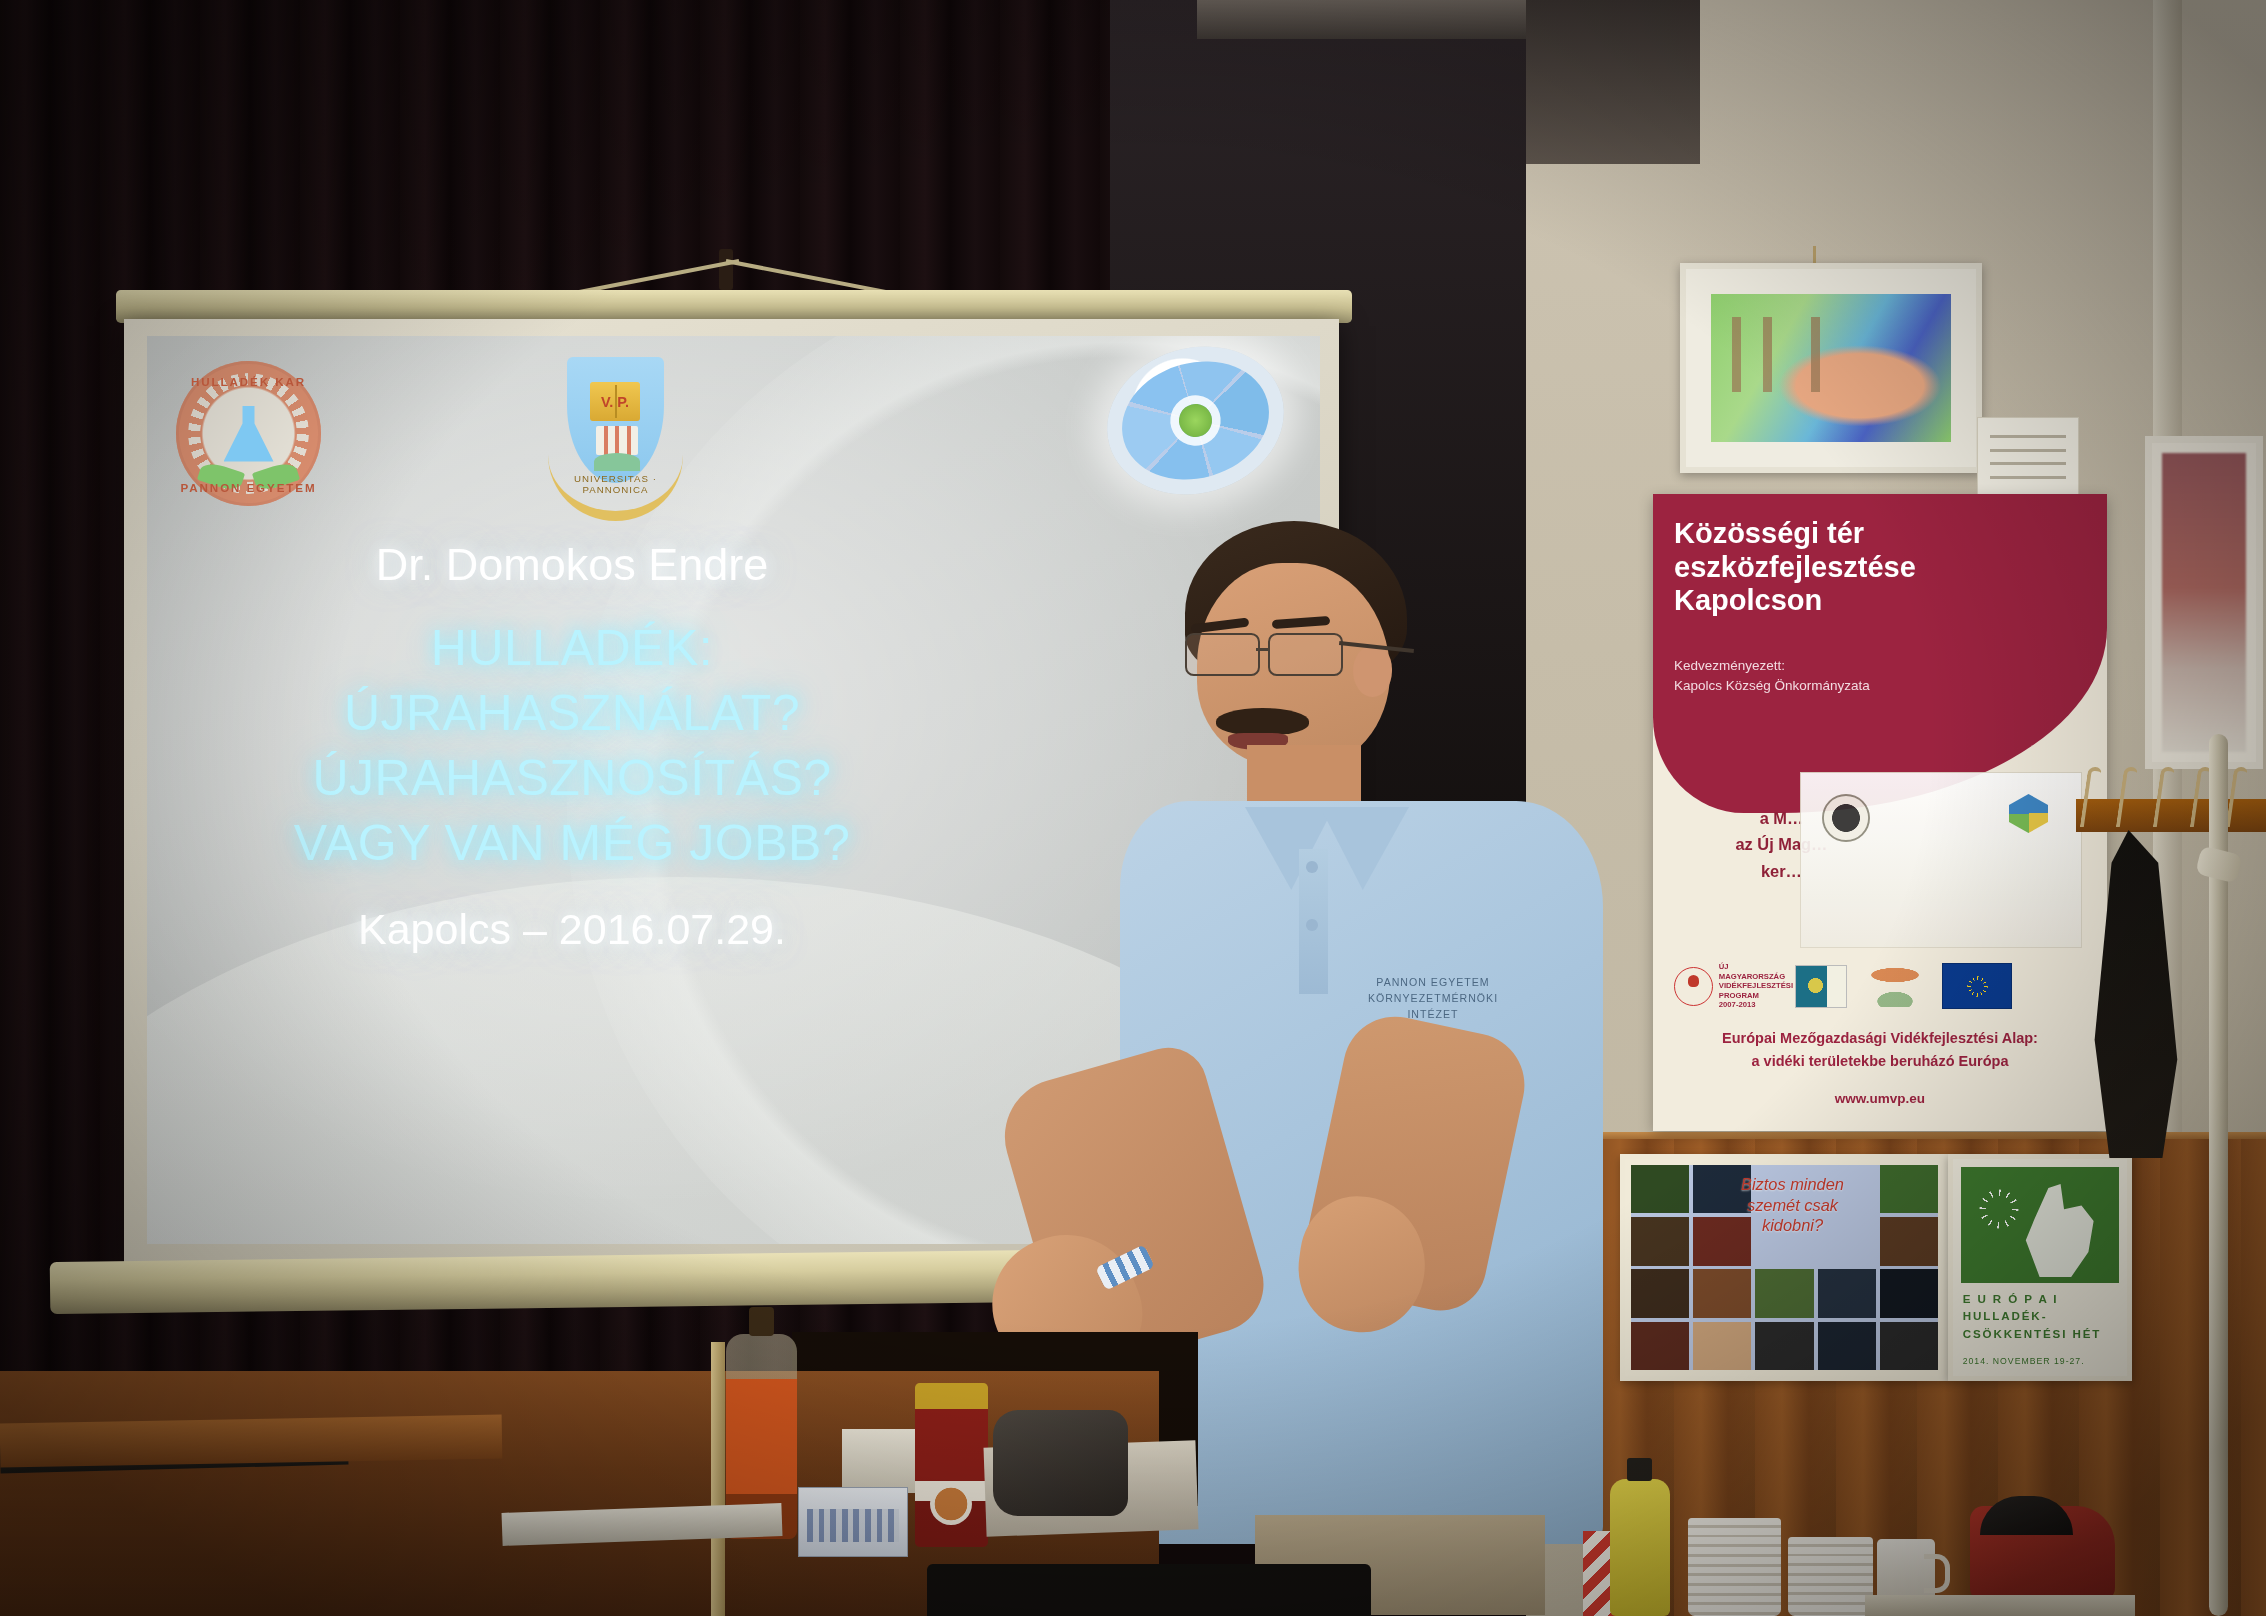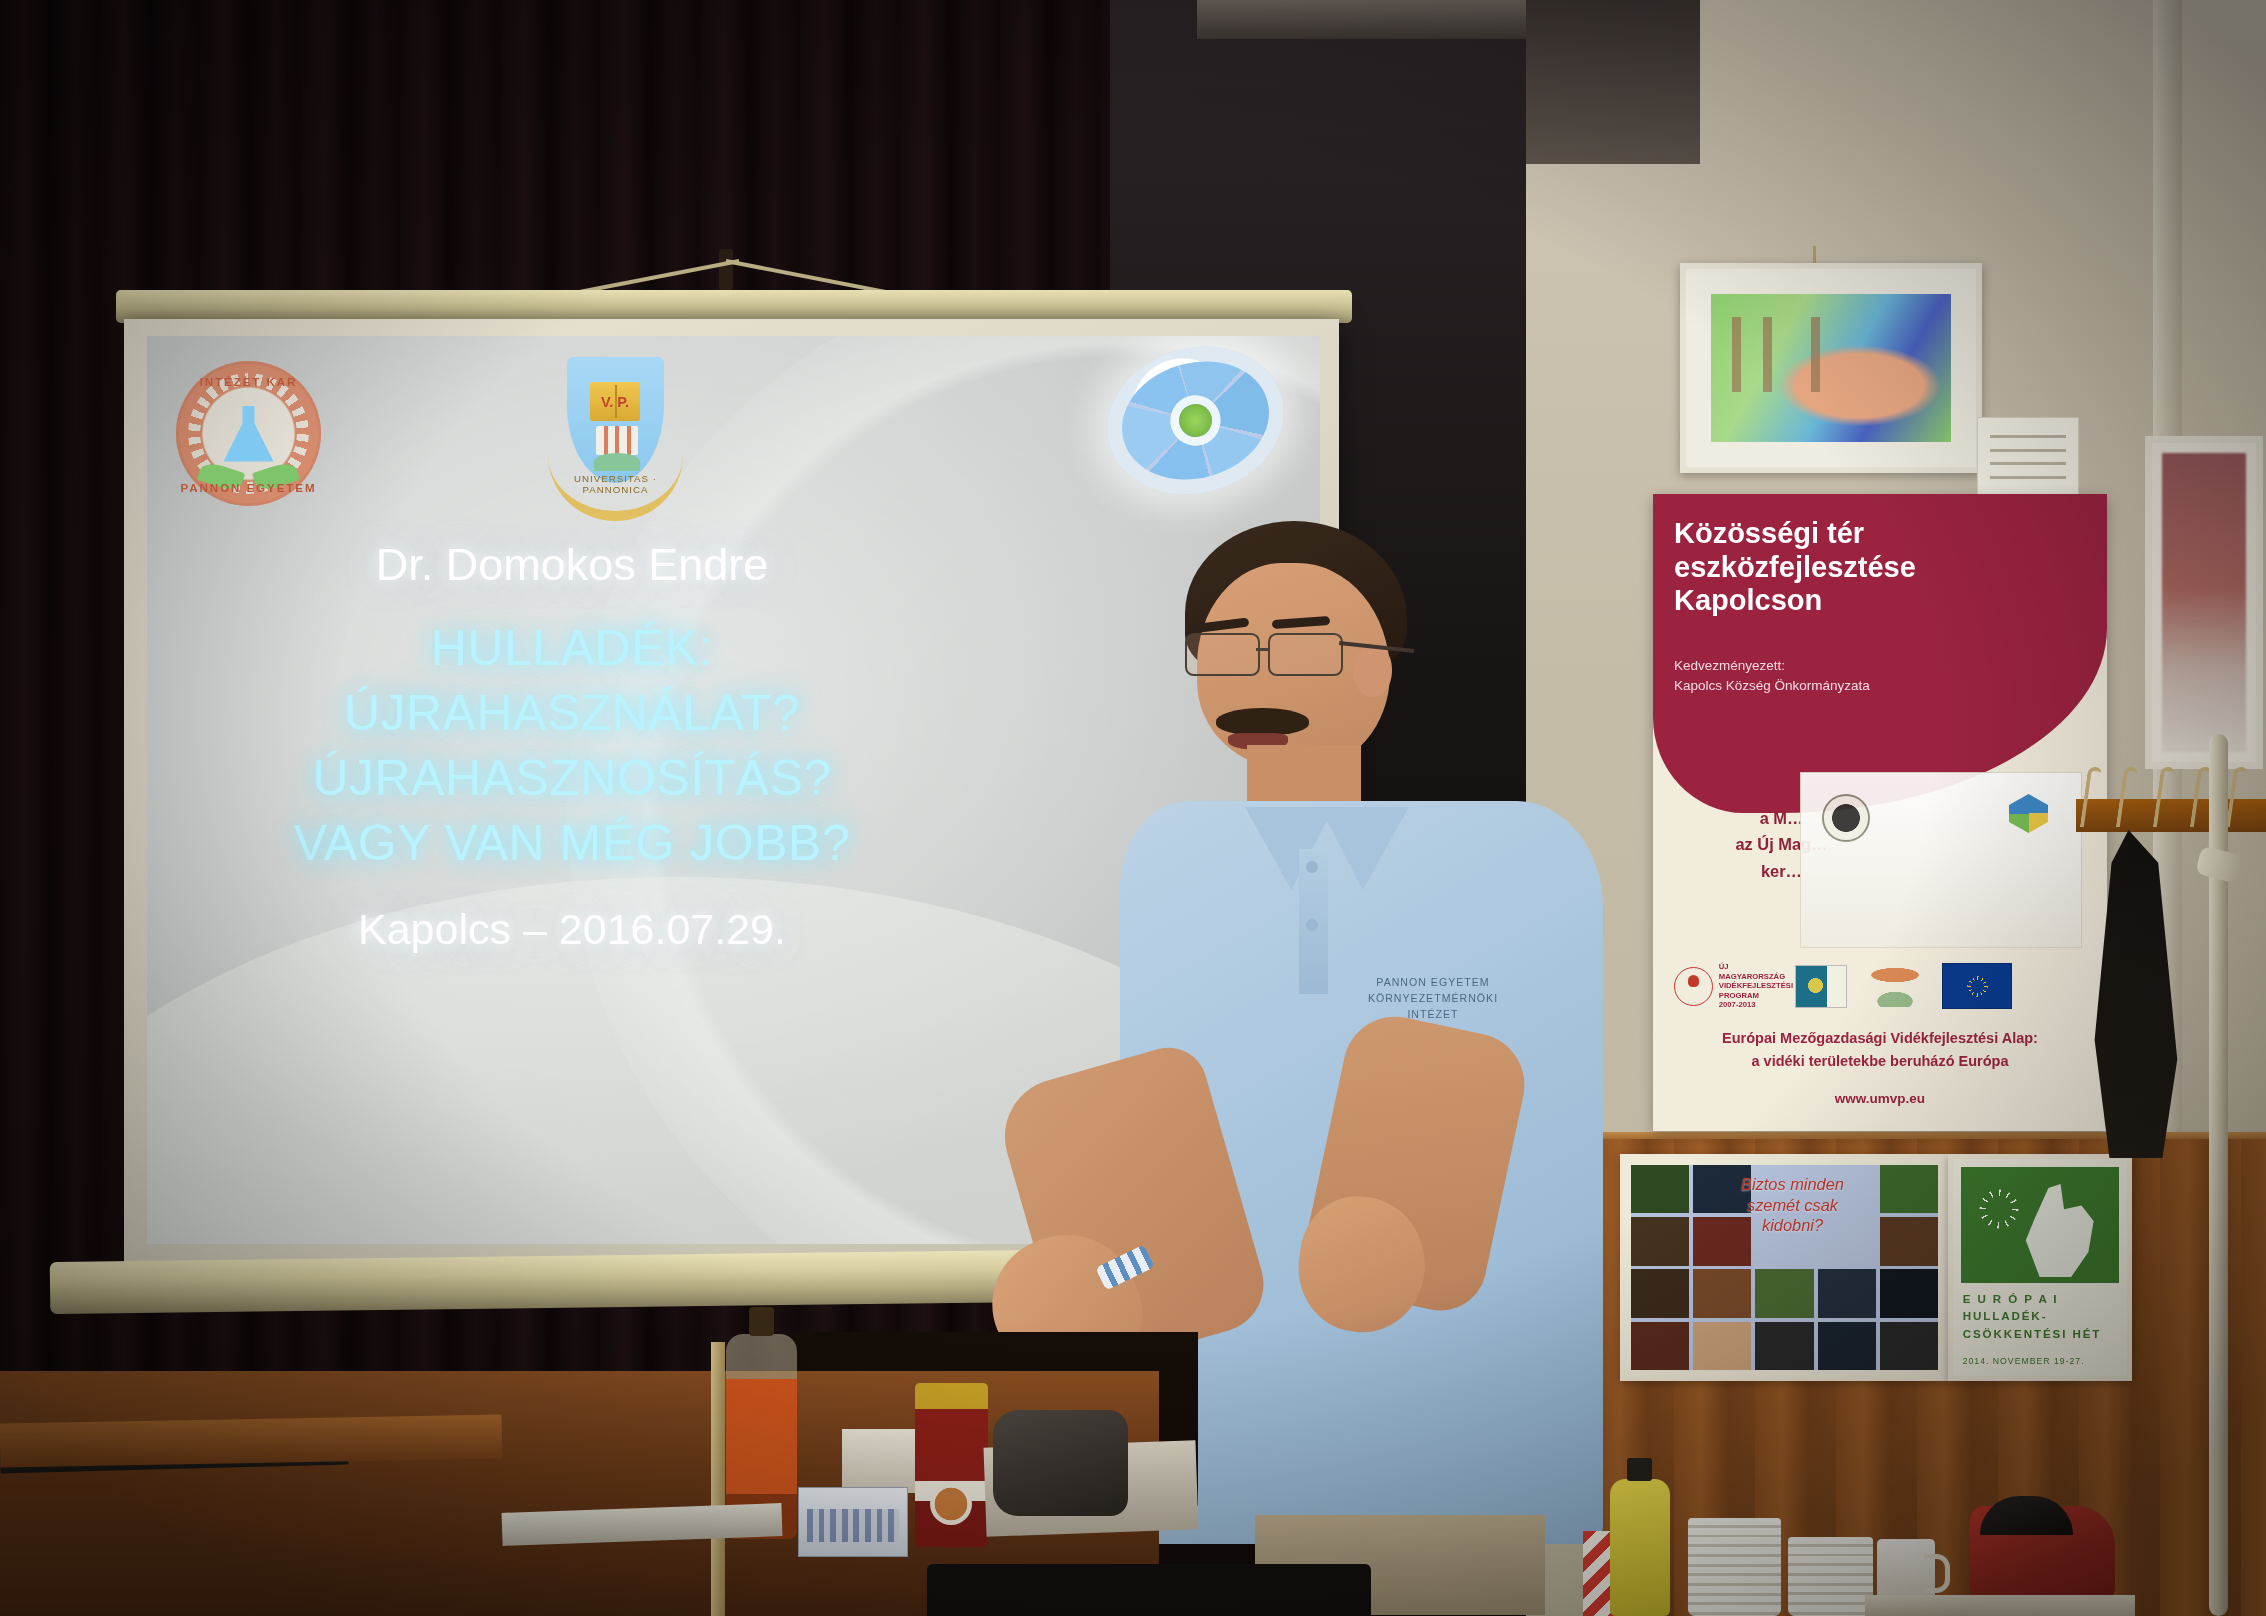--- a/index.html
+++ b/index.html
@@ -622,21 +622,21 @@
   <div class="screen-body"></div>
 
   <div class="slide">
     <div class="slide-arc"></div>
     <div class="slide-arc2"></div>
 
     <div class="logos">
 
       <div class="logo-mernoki">
         <div class="gearteeth"></div>
-        <div class="ring-txt-top">INTÉZET KAR</div>
+        <div class="ring-txt-top">HULLADÉK KAR</div>
         <div class="leaf-l"></div>
         <div class="leaf-r"></div>
         <div class="flask"></div>
         <div class="ring-txt-bot">PANNON EGYETEM</div>
       </div>
 
       <div class="logo-crest">
         <div class="crest-shield"></div>
         <div class="crest-book">V. P.</div>
         <div class="crest-towers"></div>

